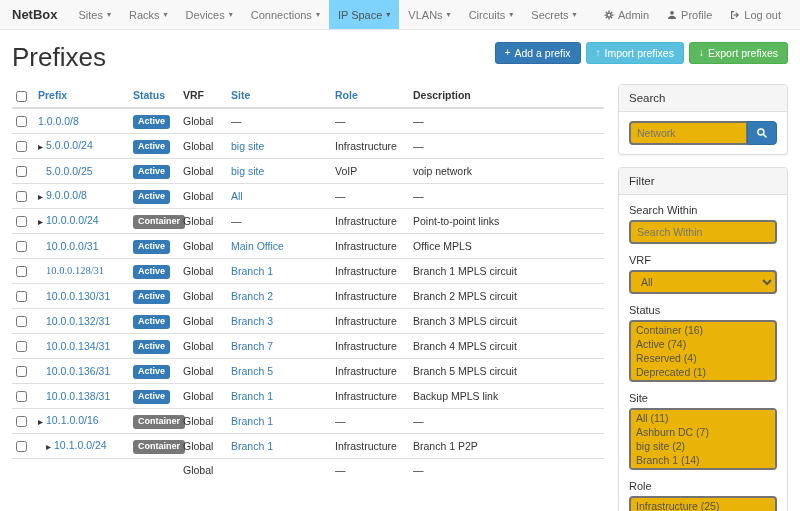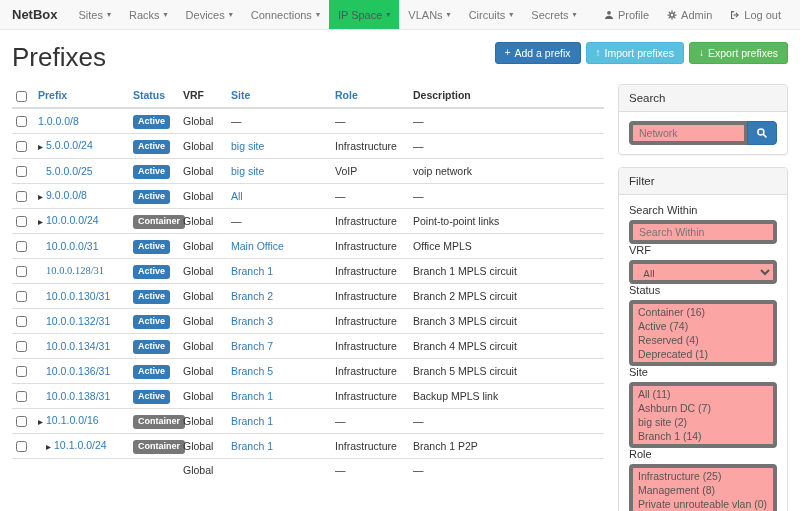--- a/index.html
+++ b/index.html
@@ -26,21 +26,21 @@
     display: flex; align-items: center;
     font-weight: bold; font-size: 13px; color: #333;
     padding: 0 12px 0 2px;
   }
   .nav-items { display: flex; align-items: stretch; flex: 1; }
   .nav-item {
     display: flex; align-items: center; gap: 4px;
     padding: 0 9px; color: #777; font-size: 11px; cursor: pointer;
     white-space: nowrap;
   }
-  .nav-item.active { background: #22c55e; color: #555; }
+  .nav-item.active { background: #7dd3fc; color: #555; }
   .nav-caret { font-size: 8px; line-height: 1; }
   .nav-right { display: flex; align-items: stretch; }
   .nav-ico { display: inline-flex; align-items: center; }
 
   
   .page { padding: 0 12px; }
   .page-header { display: flex; justify-content: space-between; align-items: flex-start; }
   h1 { font-size: 26px; font-weight: 400; color: #333; margin: 12px 0 12px; line-height: 30px; }
   .actions { display: flex; gap: 5px; margin-top: 12px; }
   .btn {
@@ -90,27 +90,27 @@
   .panel {
     border: 1px solid #ddd; border-radius: 4px; background: #fff;
     margin-bottom: 12px; box-shadow: 0 1px 1px rgba(0,0,0,.05);
   }
   .panel-heading {
     background: #f5f5f5; border-bottom: 1px solid #ddd;
     padding: 7px 10px; font-size: 11.5px; color: #333;
     border-radius: 3px 3px 0 0;
   }
   .panel-body { padding: 9px 10px; }
-  .field { }
+  .field { margin-bottom: 10px; }
   .field:last-child { margin-bottom: 0; }
   .field label { display: block; font-size: 11px; margin-bottom: 4px; color: #333; }
   .form-control {
-    width: 100%; border: 4px solid #737373; border-radius: 4px;
+    width: 100%; border: 2px solid #737373; border-radius: 4px;
     font-family: inherit; font-size: 10.5px; color: #555;
-    padding: 3px 6px; background: #fca5a5;
+    padding: 3px 6px; background: #eab308;
   }
   input.form-control { height: 24px; }
   select.form-control { height: 24px; }
   select[multiple].form-control { padding: 1px; height: auto; }
   select.status-list { height: 58px; }
   select.site-list   { height: 92px; }
   select.role-list   { height: 64px; }
   option { padding: 1px 4px; font-size: 10.5px; }
   .input-group { display: flex; }
   .input-group .form-control { border-radius: 4px 0 0 4px; flex: 1; min-width: 0; }
@@ -163,37 +163,37 @@
   </a>
 
   <a class="nav-item">
     <span class="nav-label">Secrets</span>
     <span class="nav-caret">▾</span>
   </a>
 </div>
   <div class="nav-right">
     <a class="nav-item">
       <span class="nav-ico">
-        <svg width="10" height="10" viewBox="0 0 16 16" fill="#666">
-            <circle cx="8" cy="4.5" r="3"></circle>
-            <path d="M1.5 14.5c0-3.6 2.9-5.5 6.5-5.5s6.5 1.9 6.5 5.5z"></path>
-          </svg>
-      </span>
-      <span>Profile</span>
-    </a>
-    <a class="nav-item">
-      <span class="nav-ico">
         <svg width="10" height="10" viewBox="0 0 16 16">
             <g stroke="#666" stroke-width="2" stroke-linecap="round">
               <path d="M8 1.5v2M8 12.5v2M1.5 8h2M12.5 8h2M3.4 3.4l1.4 1.4M11.2 11.2l1.4 1.4M3.4 12.6l1.4-1.4M11.2 4.8l1.4-1.4" fill="none"></path>
             </g>
             <circle cx="8" cy="8" r="3.2" fill="none" stroke="#666" stroke-width="2"></circle>
           </svg>
       </span>
       <span>Admin</span>
+    </a>
+    <a class="nav-item">
+      <span class="nav-ico">
+        <svg width="10" height="10" viewBox="0 0 16 16" fill="#666">
+            <circle cx="8" cy="4.5" r="3"></circle>
+            <path d="M1.5 14.5c0-3.6 2.9-5.5 6.5-5.5s6.5 1.9 6.5 5.5z"></path>
+          </svg>
+      </span>
+      <span>Profile</span>
     </a>
     <a class="nav-item">
       <span class="nav-ico">
         <svg width="10" height="10" viewBox="0 0 16 16" fill="none" stroke="#666" stroke-width="1.8">
             <path d="M6.5 2.5h-4v11h4"></path>
             <path d="M9.5 4.5L13 8l-3.5 3.5"></path>
             <path d="M13 8H5.5"></path>
           </svg>
       </span>
       <span>Log out</span>

